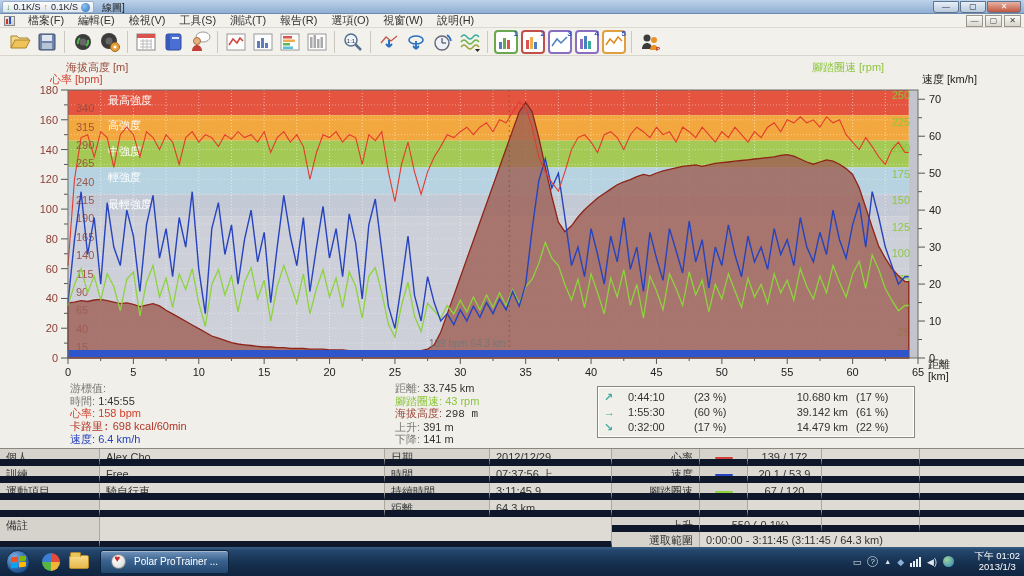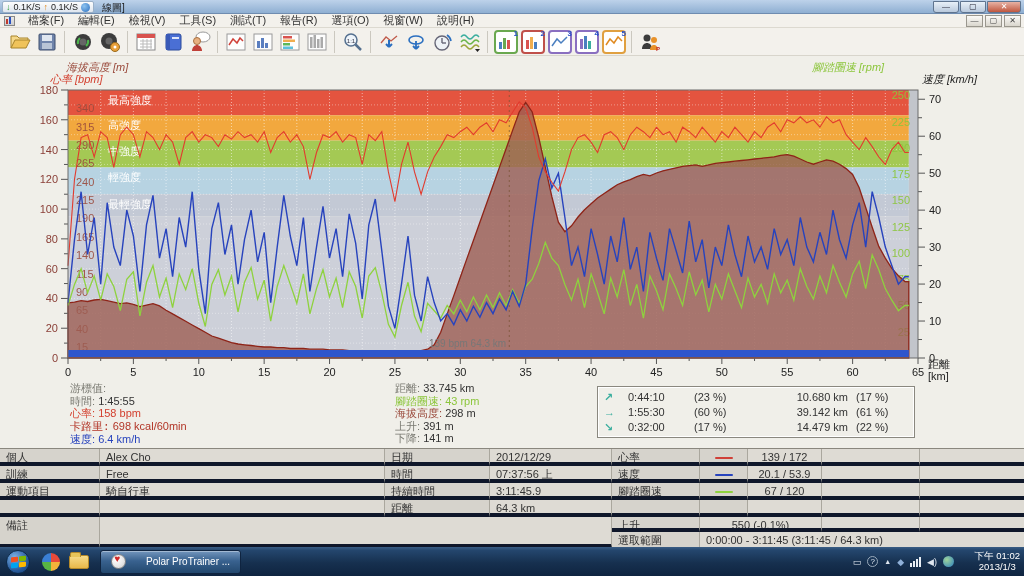--- a/index.html
+++ b/index.html
@@ -37,47 +37,47 @@
   .toolbar{position:absolute;left:0;top:28px;width:1024px;height:28px;background:#f3f1ec;
     border-bottom:1px solid #d8d5cc;display:flex;align-items:center;padding-left:6px;}
   .tbtn{width:27px;height:26px;display:flex;align-items:center;justify-content:center;position:relative;}
   .tsep{width:1px;height:22px;background:#cbc8bf;margin:0 4px;}
   .numbadge{position:absolute;top:0px;right:1px;font-size:8px;color:#2a52c8;font-weight:bold;}
 
   
   .chart-panel{position:absolute;left:0;top:56px;width:1024px;height:392px;background:#f0efe9;}
   #chart-svg{position:absolute;left:0;top:0;}
   #chart-svg text{font-family:"Liberation Sans","DejaVu Sans",sans-serif;}
-  .axis-title{position:absolute;font-size:11px;white-space:nowrap;font-style:italic;}
+  .axis-title{position:absolute;font-size:11px;white-space:nowrap;}
   .xaxis-label{position:absolute;left:928px;top:302px;font-size:11px;color:#222;line-height:12px;}
 
   .stats{position:absolute;left:70px;top:326px;font-size:11px;line-height:12.6px;}
   .stats .col2{position:absolute;left:325px;top:0;width:260px;}
   .stats .col1{position:absolute;left:0;top:0;width:300px;}
   .srow span{white-space:nowrap;}
 
   .lapbox{position:absolute;left:597px;top:330px;width:318px;height:52px;
     border:1px solid #8a887f;box-shadow:inset 0 0 0 1px #ffffff;padding:3px 6px 0 6px;}
   .laprow{display:grid;grid-template-columns:24px 66px 66px 96px 60px;font-size:11px;
     line-height:15px;color:#333;}
   .laprow .arr{color:#3aae9e;font-weight:bold;}
   .laprow .t{padding-right:10px;}
   .laprow .p{text-align:left;}
   .laprow .d{text-align:right;padding-right:8px;}
 
   
   .btable{position:absolute;left:0;top:448px;width:1024px;height:99px;background:#d9d6cf;
     border-top:1px solid #8a877e;font-size:11px;color:#333;}
   .trow{display:flex;}
-  .cell{border-right:1px solid #aaa79e;border-bottom:4px solid #0f172a;padding:1px 6px 0 6px;
+  .cell{border-right:1px solid #aaa79e;border-bottom:7px solid #0f172a;padding:1px 6px 0 6px;
     overflow:hidden;white-space:nowrap;height:17px;line-height:15px;}
   .lab{background:#d6d3cc;}
   .val{background:#dedbd4;}
   .cA{width:100px;} .cB{width:285px;} .cC{width:105px;} .cD{width:122px;}
-  .cE{width:88px;} .cS{width:48px;text-align:center;} .cF{width:74px;text-align:center;}
+  .cE{width:88px;text-align:right;} .cS{width:48px;text-align:center;} .cF{width:74px;text-align:center;}
   .cG{width:98px;} .cH{width:104px;border-right:none;}
   .swatchline{display:inline-block;width:18px;height:2px;vertical-align:middle;border-radius:1px;}
 
   
   .taskbar{position:absolute;left:0;top:547px;width:1024px;height:29px;
     background:linear-gradient(#3a5d85 0%,#24466d 12%,#16304f 55%,#0f2440 100%);
     display:flex;align-items:center;}
   .orb{width:24px;height:24px;border-radius:50%;margin:0 8px 0 6px;position:relative;
     background:radial-gradient(circle at 35% 30%,#7fb3e8,#2a5d9e 60%,#123a6b);
     border:1px solid #0c2richba;border:1px solid #0c2a4a;}
@@ -86,21 +86,21 @@
   .orb .f2{left:12px;top:5px;background:#7fba00;transform:skewY(-8deg);}
   .orb .f3{left:4px;top:12px;background:#00a4ef;transform:skewY(-8deg);}
   .orb .f4{left:12px;top:11px;background:#ffb900;transform:skewY(-8deg);}
   .qbtn{width:26px;height:24px;display:flex;align-items:center;justify-content:center;margin-right:2px;}
   .pinwheel{width:18px;height:18px;border-radius:50%;
     background:conic-gradient(#e84a3a 0 90deg,#f2b53a 90deg 180deg,#58b543 180deg 270deg,#3a7fd4 270deg 360deg);}
   .folder{width:20px;height:14px;background:linear-gradient(#f7dc8a,#e8b84a);border:1px solid #b58a2a;
     border-radius:2px;position:relative;}
   .folder:before{content:"";position:absolute;left:0;top:-4px;width:9px;height:4px;
     background:#e8c55a;border:1px solid #b58a2a;border-bottom:none;border-radius:2px 2px 0 0;}
-  .taskbtn{height:24px;margin-left:6px;display:flex;align-items:center;gap:20px;padding:0 10px;
+  .taskbtn{height:24px;margin-left:6px;display:flex;align-items:center;gap:8px;padding:0 10px;
     background:linear-gradient(#7396bd,#39628f 45%,#23486e);border:1px solid #0f2440;border-radius:3px;
     box-shadow:inset 0 1px 0 rgba(255,255,255,.35);color:#fff;font-size:10px;}
   .heartico{width:15px;height:15px;border-radius:50%;background:radial-gradient(circle at 35% 35%,#fff,#e8e8e8 55%,#c8c8c8);
     position:relative;border:1px solid #888;}
   .heartico:before{content:"♥";position:absolute;left:2.5px;top:-2px;color:#d02a2a;font-size:10px;}
   .tray{position:absolute;right:70px;top:0;height:29px;display:flex;align-items:center;gap:6px;}
   .trayico{color:#dfe6ef;font-size:9px;}
   .sigbars{display:flex;align-items:flex-end;gap:1px;}
   .sigbars i{display:block;width:2px;background:#e8eef5;}
   .clock{position:absolute;right:4px;top:3px;color:#fff;font-size:9.5px;text-align:center;line-height:11px;}
@@ -518,21 +518,21 @@
       <div class="col1">
         <div class="srow"><span style="color: rgb(122, 122, 114);">游標值:</span></div>
         <div class="srow"><span style="color: rgb(122, 122, 114);">時間:</span> <span style="color: rgb(51, 51, 51);">1:45:55</span></div>
         <div class="srow"><span style="color: rgb(211, 64, 47);">心率:</span> <span style="color: rgb(211, 64, 47);">158 bpm</span></div>
         <div class="srow"><span style="color: rgb(178, 53, 39); font-family: Liberation Mono, monospace;">卡路里:</span> <span style="color: rgb(178, 53, 39);">698 kcal/60min</span></div>
         <div class="srow"><span style="color: rgb(39, 67, 189);">速度:</span> <span style="color: rgb(39, 67, 189);">6.4 km/h</span></div>
       </div>
       <div class="col2">
         <div class="srow"><span style="color: rgb(122, 122, 114);">距離:</span> <span style="color: rgb(51, 51, 51);">33.745 km</span></div>
         <div class="srow"><span style="color: rgb(140, 198, 60);">腳踏圈速:</span> <span style="color: rgb(140, 198, 60);">43 rpm</span></div>
-        <div class="srow"><span style="color: rgb(154, 74, 60);">海拔高度:</span> <span style="color: rgb(51, 51, 51);">298 m</span></div>
+        <div class="srow"><span style="color: rgb(154, 74, 60);">海拔高度:</span> <span style="color: rgb(51, 51, 51); font-family: Liberation Mono, monospace;">298 m</span></div>
         <div class="srow"><span style="color: rgb(122, 122, 114);">上升:</span> <span style="color: rgb(51, 51, 51);">391 m</span></div>
         <div class="srow"><span style="color: rgb(122, 122, 114);">下降:</span> <span style="color: rgb(51, 51, 51);">141 m</span></div>
       </div>
     </div>
 
     <div class="lapbox">
       <div class="laprow">
         <span class="arr">↗</span>
         <span class="t">0:44:10</span>
         <span class="p">(23 %)</span>

